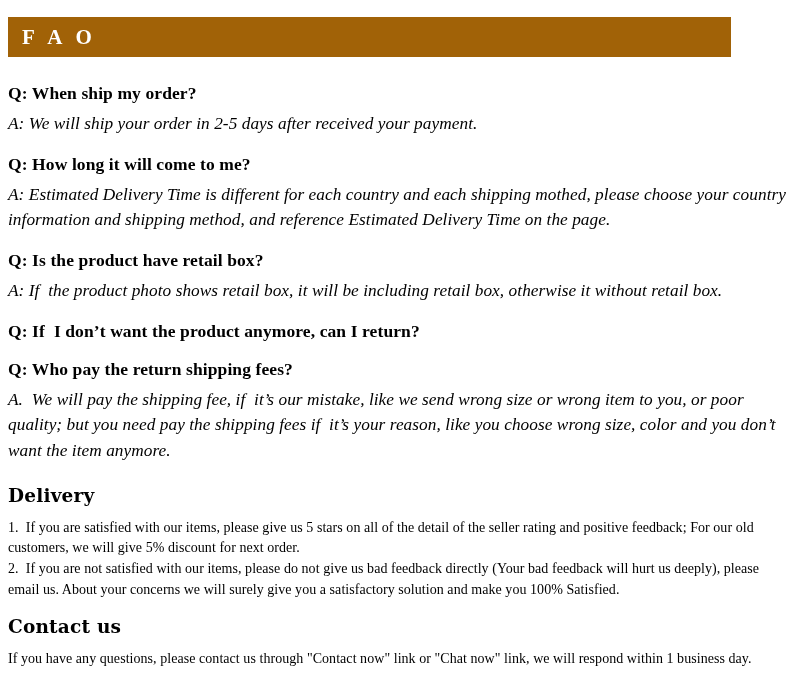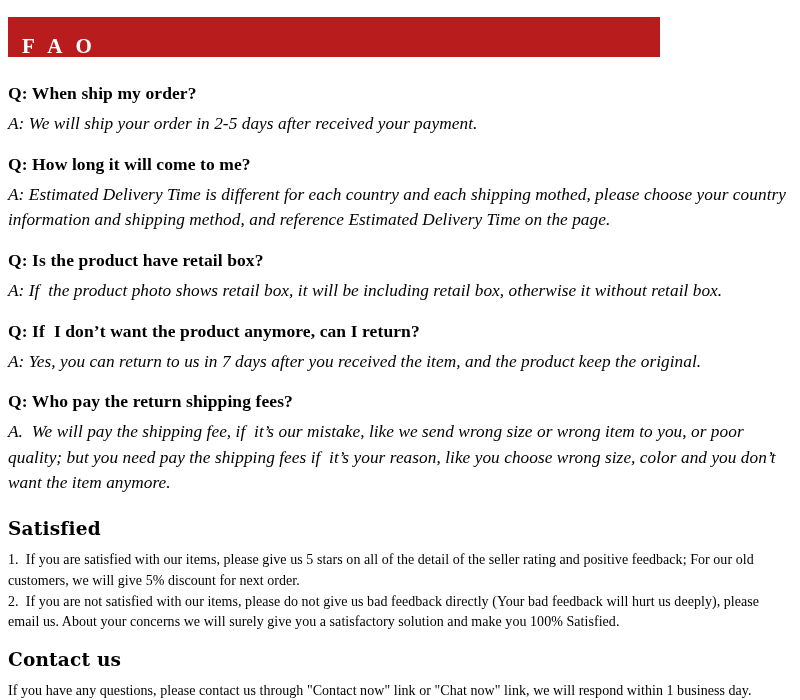--- a/index.html
+++ b/index.html
@@ -23,25 +23,25 @@
     height: 700px;
     box-sizing: border-box;
     padding: 0;
   }
 
   
   .title-bar {
     position: absolute;
     left: 8px;
     top: 17px;
-    width: 652px;
+    width: 723px;
     height: 40px;
-    background: #b91c1c;
+    background: #a16207;
     display: flex;
-    align-items: flex-end;
+    align-items: center;
   }
   .title-bar .title-text {
     color: #ffffff;
     font-family: "Liberation Serif", "DejaVu Serif", serif;
     font-weight: bold;
     font-size: 21px;
     letter-spacing: 4.5px;
     padding-left: 14px;
     line-height: 1;
   }
@@ -128,30 +128,29 @@
       <p class="a-line">A: Estimated Delivery Time is different for each country and each shipping mothed, please choose your country information and shipping method, and reference Estimated Delivery Time on the page.</p>
     </div>
 
     <div class="qa-block">
       <p class="q-line">Q: Is the product have retail box?</p>
       <p class="a-line">A: If  the product photo shows retail box, it will be including retail box, otherwise it without retail box.</p>
     </div>
 
     <div class="qa-block">
       <p class="q-line">Q: If  I don’t want the product anymore, can I return?</p>
-      <p class="a-line">A: Yes, you can return to us in 7 days after you received the item, and the product keep the original.</p>
     </div>
 
     <div class="qa-block">
       <p class="q-line">Q: Who pay the return shipping fees?</p>
       <p class="a-line">A.  We will pay the shipping fee, if  it’s our mistake, like we send wrong size or wrong item to you, or poor quality; but you need pay the shipping fees if  it’s your reason, like you choose wrong size, color and you don’t want the item anymore.</p>
     </div>
 
     <div class="section feedback">
-      <p class="section-heading">Satisfied</p>
+      <p class="section-heading">Delivery</p>
       <p class="section-para">1.  If you are satisfied with our items, please give us 5 stars on all of the detail of the seller rating and positive feedback; For our old customers, we will give 5% discount for next order.</p>
       <p class="section-para">2.  If you are not satisfied with our items, please do not give us bad feedback directly (Your bad feedback will hurt us deeply), please email us. About your concerns we will surely give you a satisfactory solution and make you 100% Satisfied.</p>
     </div>
 
     <div class="section contact">
       <p class="section-heading">Contact us</p>
       <p class="section-para">If you have any questions, please contact us through "Contact now" link or "Chat now" link, we will respond within 1 business day.</p>
     </div>
 
   </div>

